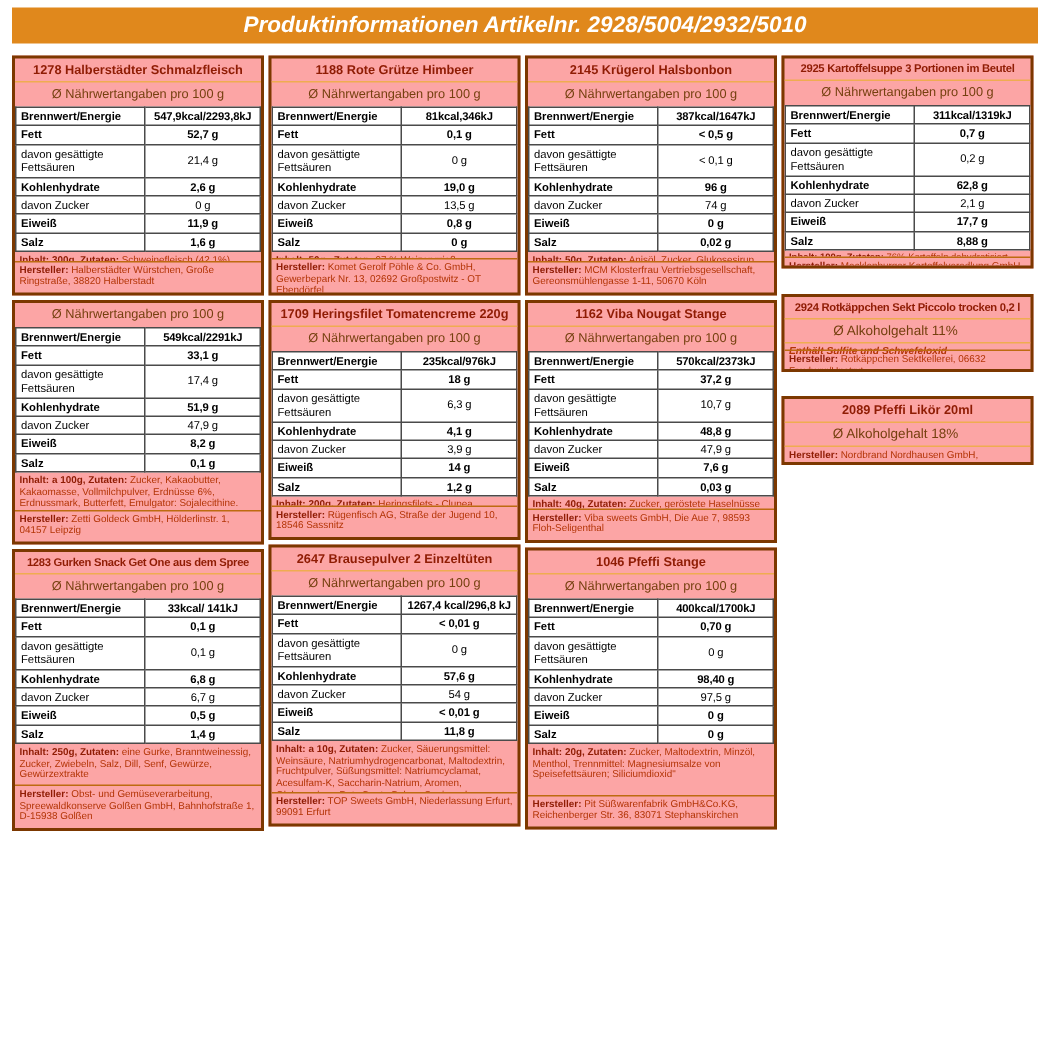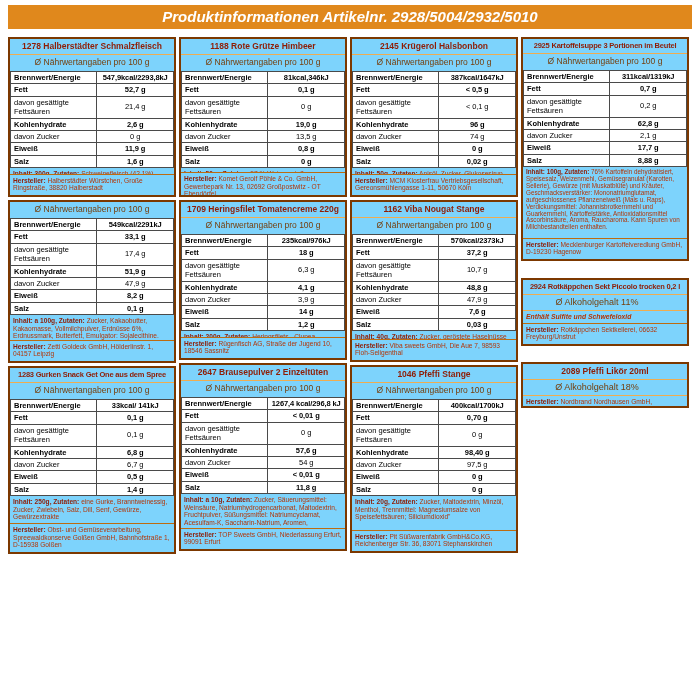--- a/index.html
+++ b/index.html
@@ -3,24 +3,24 @@
 <meta charset="utf-8">
 <style>
   * { box-sizing: border-box; }
   html,body { margin:0; padding:0; background:#fff; }
   body { width:700px; height:700px; font-family:"Liberation Sans", sans-serif; overflow:hidden; }
   .page { padding:5px 8px 0 8px; }
   .banner { background:#E0881C; color:#fff; font-weight:bold; font-size:15px;
             text-align:center; padding:3px 0 4px 0; margin-bottom:8px;font-style:italic; }
   .grid { display:grid; grid-template-columns:repeat(4,168px); column-gap:3px; align-items:start; }
   .col { display:flex; flex-direction:column; }
-  .card { border:2px solid #7C3800; background:#7dd3fc; display:flex; flex-direction:column;
+  .card { border:2px solid #7C3800; background:#fca5a5; display:flex; flex-direction:column;
           overflow:hidden; margin-bottom:3px; }
   .h160{height:160px} .h163{height:163px} .h148{height:188px}
-  .h178{height:224px} .h52{height:68px} .h46{height:46px}
+  .h178{height:142px} .h52{height:52px} .h46{height:46px}
   .mt14{margin-top:14px} .mt13{margin-top:13px}
   .card-title { flex-shrink:0; font-size:8.5px; font-weight:bold; color:#8F1C04; text-align:center;
                 padding:2px 1px 3px 1px; border-bottom:1px solid #EFAC50; white-space:nowrap; overflow:hidden; }
   .card-title.long { font-size:7.5px; letter-spacing:-0.2px; }
   .card-sub { flex-shrink:0; font-size:8.5px; color:#75400F; text-align:center; padding:2px 0 4px 0; }
   .alc-sub { flex-shrink:0; font-size:9px; color:#75400F; text-align:center; padding:2px 16px 3px 0;
              border-bottom:1px solid #EFAC50; }
   table.nut { flex-shrink:0; border-collapse:collapse; width:100%; background:#fff;
               border:1px solid #222; }
   table.nut td { border:1px solid #4a4a4a; font-size:7.5px; padding:1px 3px; color:#000; line-height:1.25; }

